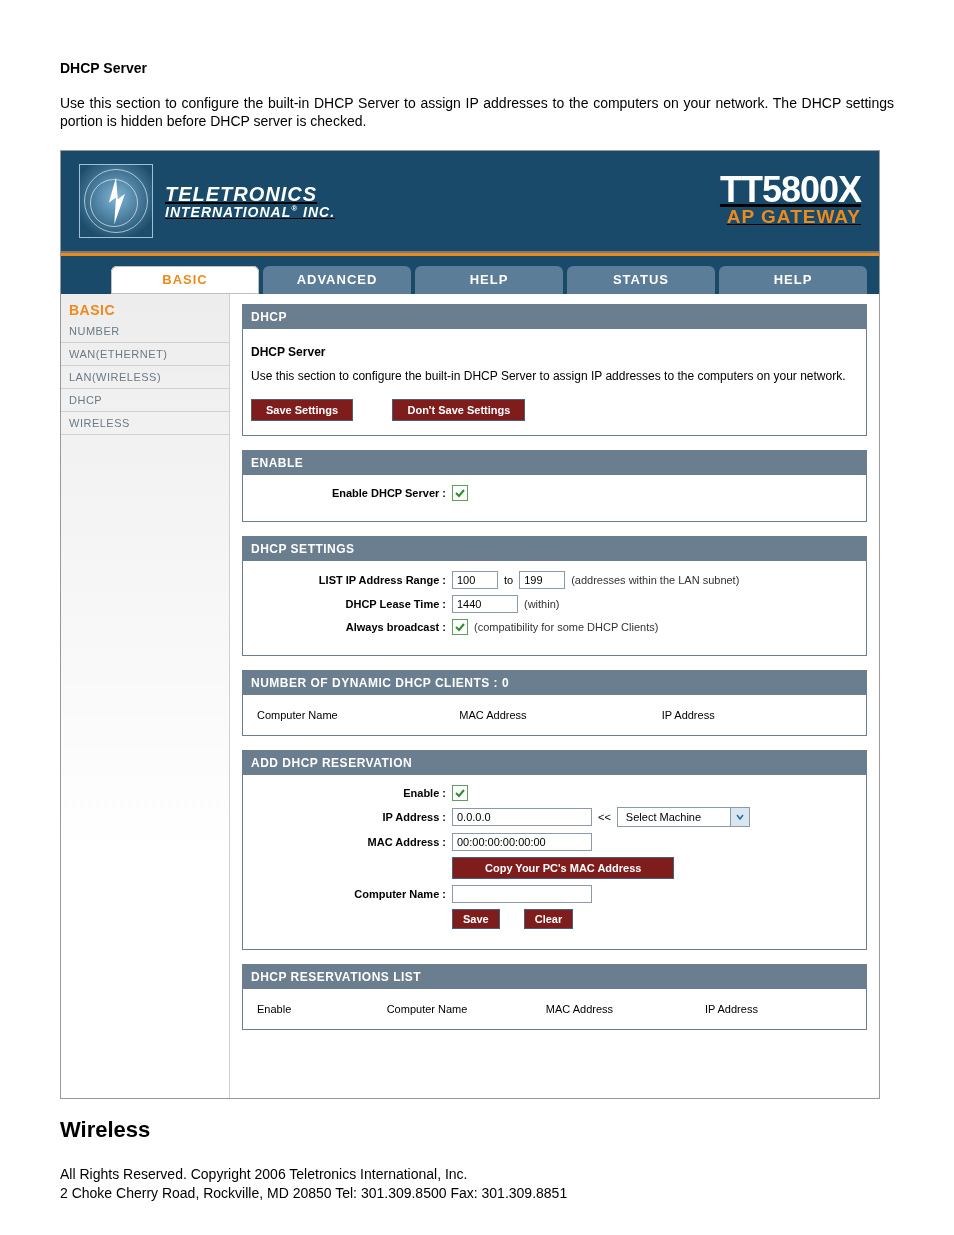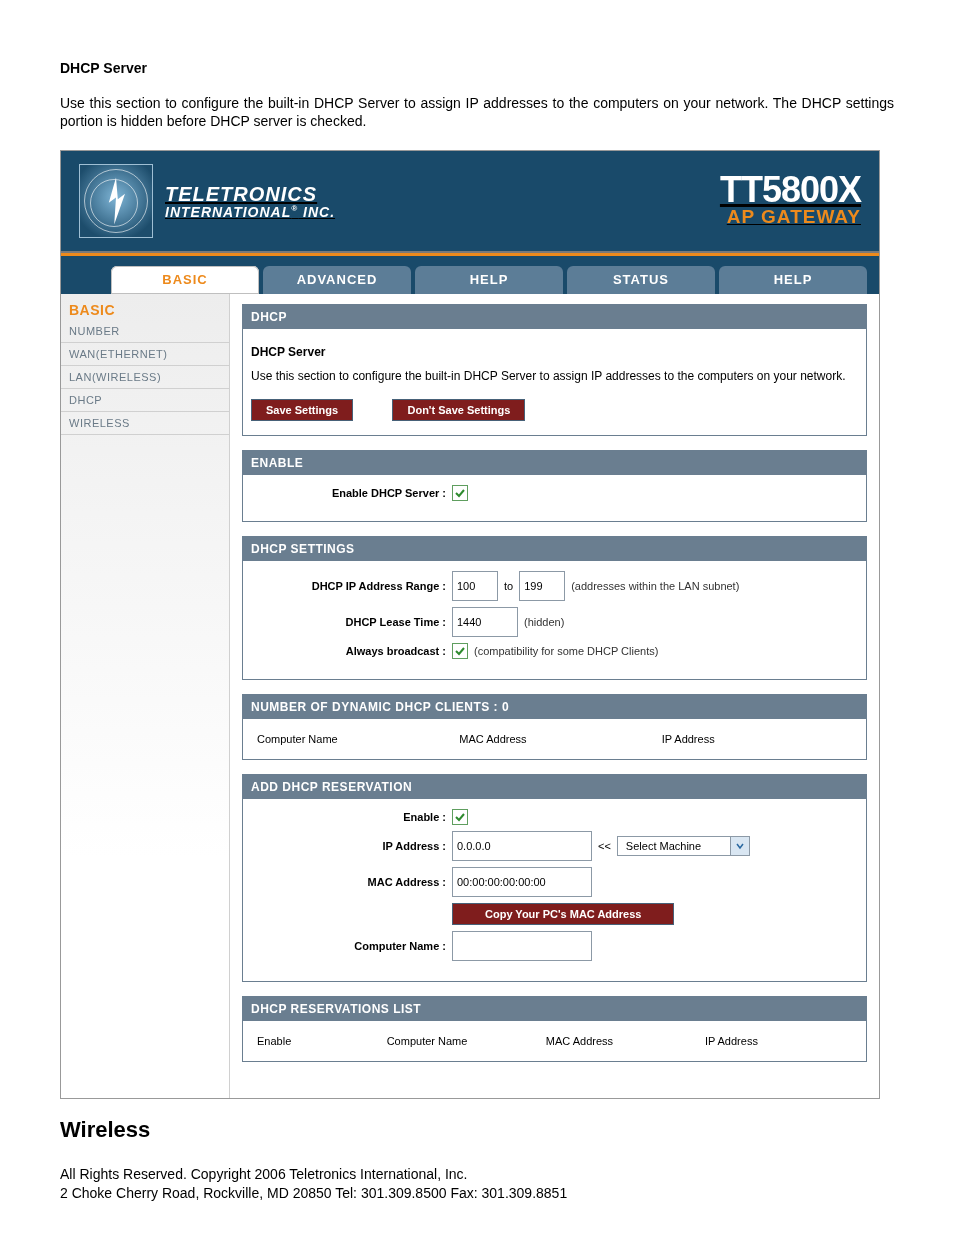--- a/index.html
+++ b/index.html
@@ -118,21 +118,21 @@
   .btn + .btn { margin-left:36px; }
   .btn.small { padding:3px 10px; }
 
   .form-row { display:flex; align-items:center; margin-bottom:6px; }
   .form-label {
     flex:0 0 195px; text-align:right; font-weight:bold;
     padding-right:6px; font-size:11px;
   }
   .form-ctl { display:flex; align-items:center; gap:6px; flex-wrap:wrap; font-size:11px; }
   input[type=text] {
-    border:1px solid #8c99a6; padding:2px 4px; font-size:11px; height:30px; box-sizing:border-box;
+    border:1px solid #8c99a6; padding:2px 4px; font-size:11px; height:18px; box-sizing:border-box;
     font-family:Verdana,Arial,sans-serif;
   }
   input.w60 { width:46px; }
   input.w80 { width:66px; }
   input.w140 { width:140px; }
   .chk {
     display:inline-flex; width:14px; height:14px; border:1px solid #5f9e5f;
     align-items:center; justify-content:center; background:#fff; cursor:pointer;
   }
   .chk svg { width:12px; height:12px; }
@@ -244,33 +244,33 @@
                 </span>
               </div>
             </div>
           </div>
         </div>
 
         <div class="panel">
           <div class="panel-hd">DHCP SETTINGS</div>
           <div class="panel-body">
             <div class="form-row">
-              <div class="form-label">DHCP IP Address Range :</div>
+              <div class="form-label">LIST IP Address Range :</div>
               <div class="form-ctl">
                 <input type="text" class="w60" value="100" style="">
                 <span>to</span>
                 <input type="text" class="w60" value="199" style="">
                 <span class="note">(addresses within the LAN subnet)</span>
               </div>
             </div>
             <div class="form-row">
               <div class="form-label">DHCP Lease Time :</div>
               <div class="form-ctl">
                 <input type="text" class="w80" value="1440" style="">
-                <span class="note">(hidden)</span>
+                <span class="note">(within)</span>
               </div>
             </div>
             <div class="form-row">
               <div class="form-label">Always broadcast :</div>
               <div class="form-ctl">
                 <span class="chk">
                   <svg viewBox="0 0 12 12">
                       <polyline points="2,6 5,9 10,3" fill="none" stroke="#2e8b2e" stroke-width="2"></polyline>
                     </svg>
                 </span>
@@ -330,20 +330,27 @@
               <div class="form-ctl">
                 <button class="btn small" style="margin:0; padding:4px 32px;">Copy Your PC's MAC Address</button>
               </div>
             </div>
             <div class="form-row">
               <div class="form-label">Computer Name :</div>
               <div class="form-ctl">
                 <input type="text" class="w140" value="" style="">
               </div>
             </div>
+            <div class="form-row">
+              <div class="form-label"></div>
+              <div class="form-ctl">
+                <button class="btn small" style="margin:0;">Save</button>
+                <button class="btn small" style="margin:0 0 0 18px;">Clear</button>
+              </div>
+            </div>
           </div>
         </div>
 
         <div class="panel" style="margin-bottom:0;">
           <div class="panel-hd">DHCP RESERVATIONS LIST</div>
           <div class="panel-body nopad">
             <div class="cols">
               <div class="c20">Enable</div>
               <div class="c25">Computer Name</div>
               <div class="c25">MAC Address</div>

